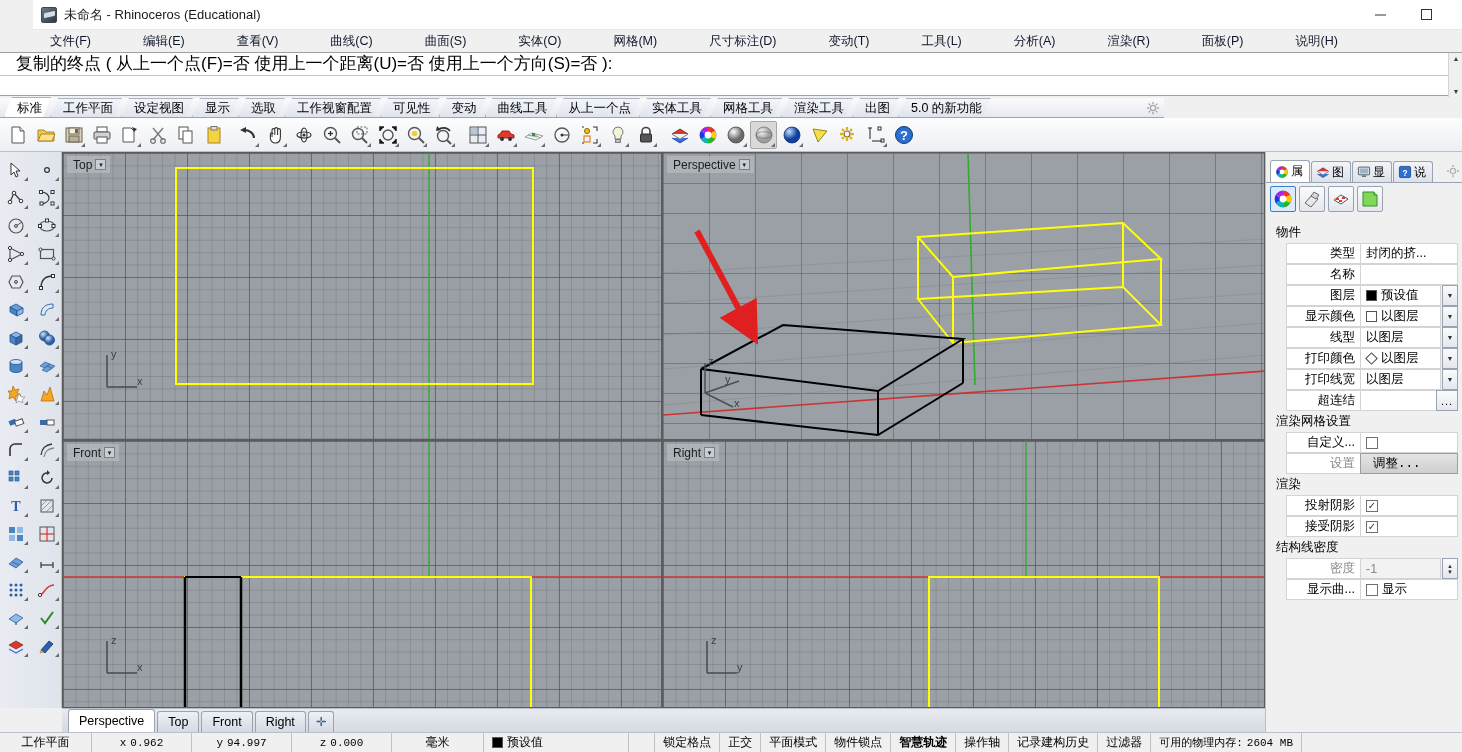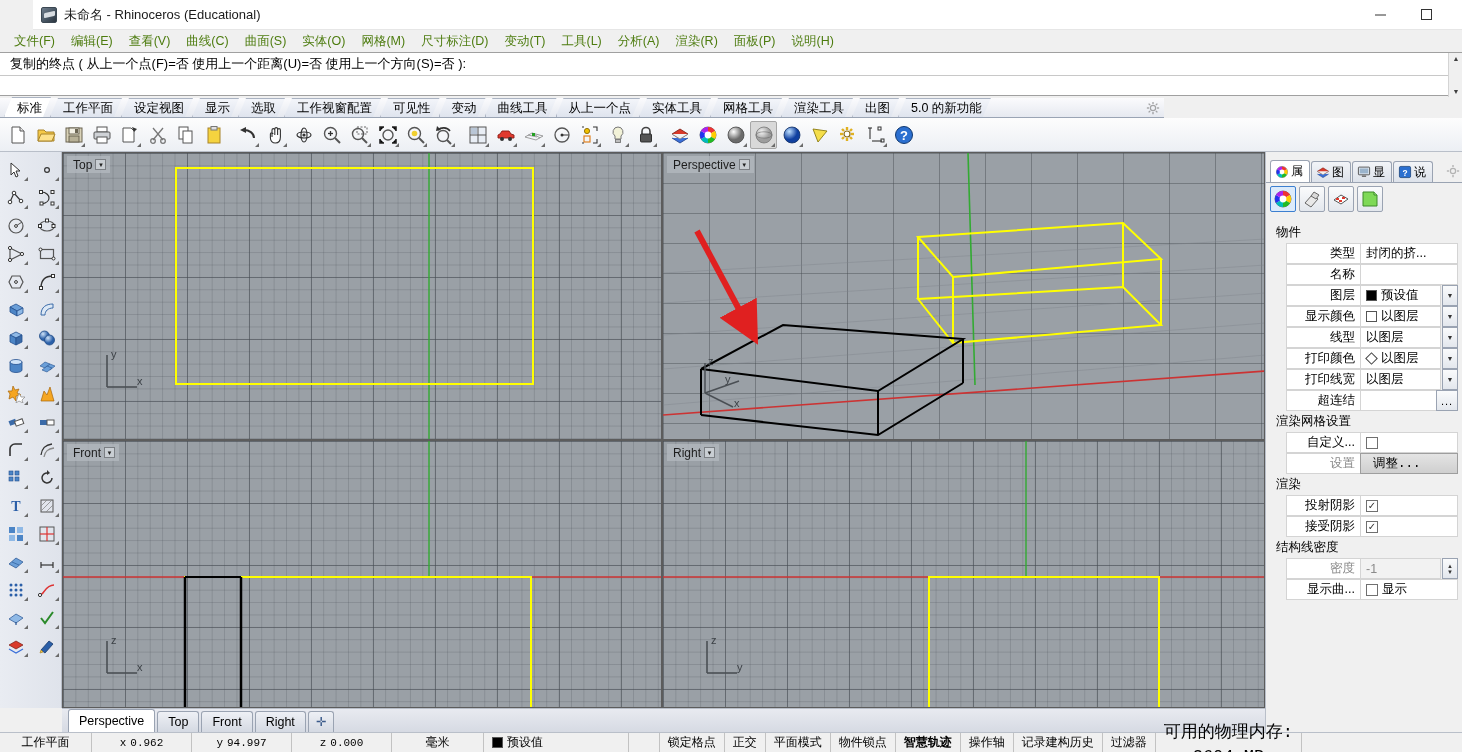--- a/index.html
+++ b/index.html
@@ -35,32 +35,32 @@
     color: #333; font-size: 13px;
   }
   .win-btn svg { display: block; }
 
   
   .menubar {
     position: absolute; left: 0; top: 30px; width: 1462px; height: 22px;
     background: #f0f0f0; display: flex; align-items: center; padding-left: 6px;
   }
   .menu-item {
-    padding: 20px 8px; font-size: 12.5px; color: #4d7c0f; white-space: nowrap; cursor: default;
+    padding: 20px 8px; font-size: 12.5px; color: #0f172a; white-space: nowrap; cursor: default; margin-left: 36px;
   }
 
   
   .cmd-area {
     position: absolute; left: 0; top: 52px; width: 1462px; height: 44px;
     background: #ffffff; border-top: 1px solid #a0a0a0; border-bottom: 1px solid #a0a0a0;
   }
   .cmd-history {
     position: absolute; left: 0; top: 0; width: 1448px; height: 22px;
-    line-height: 22px; padding-left: 4px; font-size: 13px; color: #000;
-    white-space: nowrap; overflow: hidden; margin-left: 6px;
+    line-height: 22px; padding-left: 16px; font-size: 17px; color: #000;
+    white-space: nowrap; overflow: hidden;
   }
   .cmd-sep { position: absolute; left: 0; top: 22px; width: 1448px; height: 1px; background: #c8c8c8; }
   .cmd-input-row {
     position: absolute; left: 0; top: 23px; width: 1448px; height: 21px;
     line-height: 21px; padding-left: 6px; font-size: 12.5px; color: #000; white-space: nowrap;
   }
   .cmd-label { font-weight: bold; }
   .caret {
     display: inline-block; width: 1px; height: 13px; background: #000;
     vertical-align: -2px; margin-left: 3px;
@@ -276,21 +276,21 @@
   .statusbar {
     position: absolute; left: 0; top: 732px; width: 1462px; height: 20px;
     background: #f0f0f0; border-top: 1px solid #b9bfc9;
     display: flex; align-items: stretch; font-size: 12px;
   }
   .sb-cell {
     display: flex; align-items: center; justify-content: center; gap: 4px;
     padding: 0 8px; border-right: 1px solid #c2c2c2; color: #000; white-space: nowrap;
   }
   .sb-cell.bold { font-weight: bold; }
-  .sb-cell.mem { font-family: "Liberation Mono", "DejaVu Sans Mono", monospace; font-size: 17px; flex-direction: column; }
+  .sb-cell.mem { font-family: "Liberation Mono", "DejaVu Sans Mono", monospace; font-size: 11px; }
   .sb-cell.coord { font-family: "Liberation Mono", "DejaVu Sans Mono", monospace; font-size: 11px; }
   .sb-spacer { flex: 1; border-right: 1px solid #c2c2c2; }
 
   
   .watermark {
     position: absolute; right: 4px; top: 702px; width: 156px; height: 48px;
     pointer-events: none; display: flex; flex-direction: column; align-items: flex-start;
   }
   .wm-top { display: flex; align-items: center; gap: 3px; }
   .wm-text { font-size: 21px; font-weight: bold; color: #2a6fc4; letter-spacing: 0px; }

